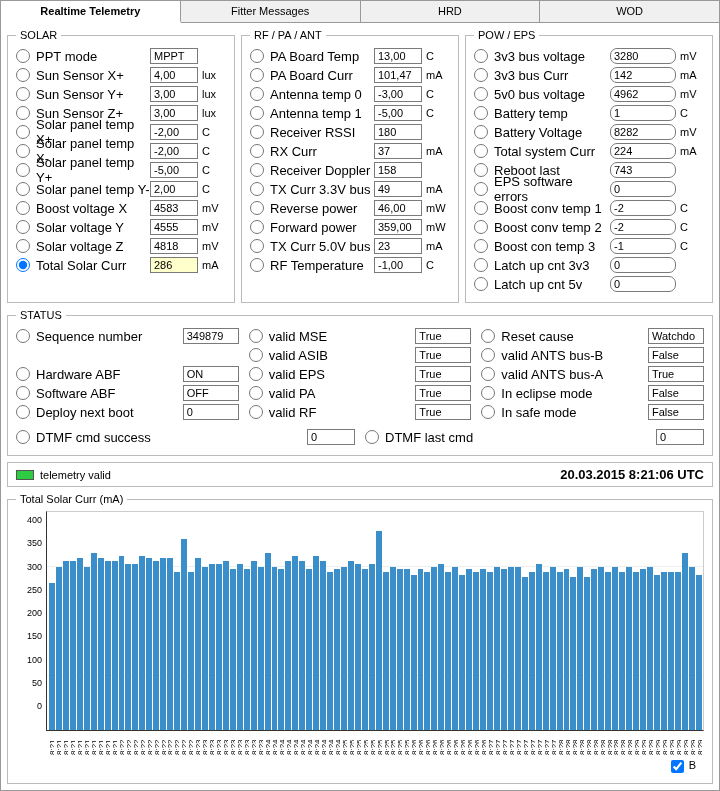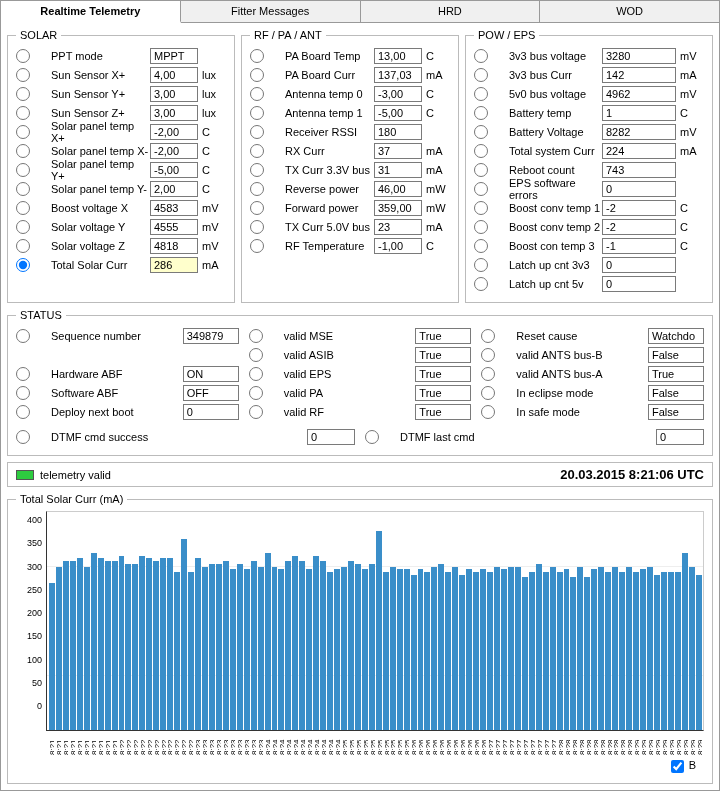--- a/index.html
+++ b/index.html
@@ -11,26 +11,26 @@
 .tab.active { background: #fff; font-weight: bold; border-bottom: 2px solid #fff; margin-bottom: -1px; }
 .content { padding: 6px; }
 .top-panels { display: flex; gap: 6px; margin-bottom: 6px; }
 fieldset { border: 1px solid #bbb; padding: 6px 8px 8px 8px; }
 legend { padding: 0 4px; font-size: 11px; }
 .panel-solar { flex: 0 0 228px; }
 .panel-rf { flex: 0 0 218px; }
 .panel-pow { flex: 1; }
 .row { display: flex; align-items: center; height: 18px; margin-bottom: 1px; }
 .radio { width: 14px; height: 14px; margin-right: 6px; }
-.label { flex: 1; font-size: 11px; margin-left: 15px; }
+.label { flex: 1; font-size: 13px; }
 .value-box { width: 48px; border: 1px solid #7a7a7a; background: #fff; padding: 1px 3px; font-size: 11px; }
 .value-box.hl { background: #ffffcc; }
 .unit { width: 24px; margin-left: 4px; font-size: 11px; }
 .panel-rf .value-box { width: 48px; }
-.panel-pow .value-box { width: 74px; }
+.panel-pow .value-box { width: 66px; border-radius: 7px; }
 .status-panel { margin-bottom: 6px; }
 .status-grid { display: flex; gap: 10px; }
 .status-col { flex: 1; }
 .status-col .row { height: 18px; align-items: center; }
 .status-col .value-box { width: 56px; }
 .status-bottom { display: flex; gap: 10px; margin-top: 6px; }
 .status-bottom .row { flex: 1; }
 .telemetry-bar { display: flex; align-items: center; justify-content: space-between; padding: 4px 8px; border: 1px solid #bbb; margin-bottom: 6px; }
 .tv-left { display: flex; align-items: center; gap: 6px; }
 .tv-indicator { width: 18px; height: 10px; background: #2ecc40; border: 1px solid #555; }
@@ -141,21 +141,21 @@
         <div id="rf-rows">
             <div class="row">
               <input type="radio" class="radio" style="">
               <span class="label">PA Board Temp</span>
               <span class="value-box">13,00</span>
               <span class="unit">C</span>
             </div>
             <div class="row">
               <input type="radio" class="radio" style="">
               <span class="label">PA Board Curr</span>
-              <span class="value-box">137,03</span>
+              <span class="value-box">101,47</span>
               <span class="unit">mA</span>
             </div>
             <div class="row">
               <input type="radio" class="radio" style="">
               <span class="label">Antenna temp 0</span>
               <span class="value-box">-3,00</span>
               <span class="unit">C</span>
             </div>
             <div class="row">
               <input type="radio" class="radio" style="">
@@ -170,22 +170,28 @@
               <span class="unit"></span>
             </div>
             <div class="row">
               <input type="radio" class="radio" style="">
               <span class="label">RX Curr</span>
               <span class="value-box">37</span>
               <span class="unit">mA</span>
             </div>
             <div class="row">
               <input type="radio" class="radio" style="">
+              <span class="label">Receiver Doppler</span>
+              <span class="value-box">158</span>
+              <span class="unit"></span>
+            </div>
+            <div class="row">
+              <input type="radio" class="radio" style="">
               <span class="label">TX Curr 3.3V bus</span>
-              <span class="value-box">31</span>
+              <span class="value-box">49</span>
               <span class="unit">mA</span>
             </div>
             <div class="row">
               <input type="radio" class="radio" style="">
               <span class="label">Reverse power</span>
               <span class="value-box">46,00</span>
               <span class="unit">mW</span>
             </div>
             <div class="row">
               <input type="radio" class="radio" style="">
@@ -241,21 +247,21 @@
               <span class="unit">mV</span>
             </div>
             <div class="row">
               <input type="radio" class="radio" style="">
               <span class="label">Total system Curr</span>
               <span class="value-box">224</span>
               <span class="unit">mA</span>
             </div>
             <div class="row">
               <input type="radio" class="radio" style="">
-              <span class="label">Reboot count</span>
+              <span class="label">Reboot last</span>
               <span class="value-box">743</span>
               <span class="unit"></span>
             </div>
             <div class="row">
               <input type="radio" class="radio" style="">
               <span class="label">EPS software errors</span>
               <span class="value-box">0</span>
               <span class="unit"></span>
             </div>
             <div class="row">

